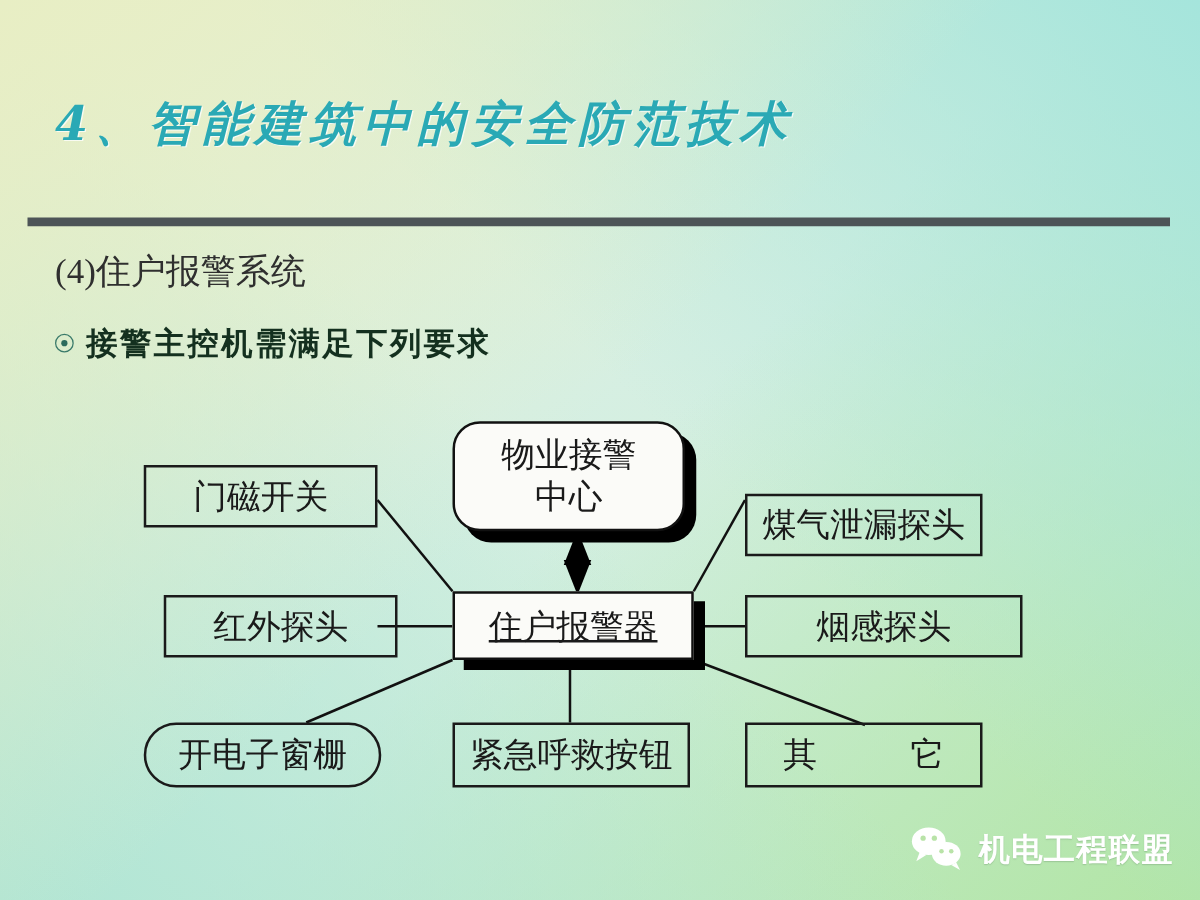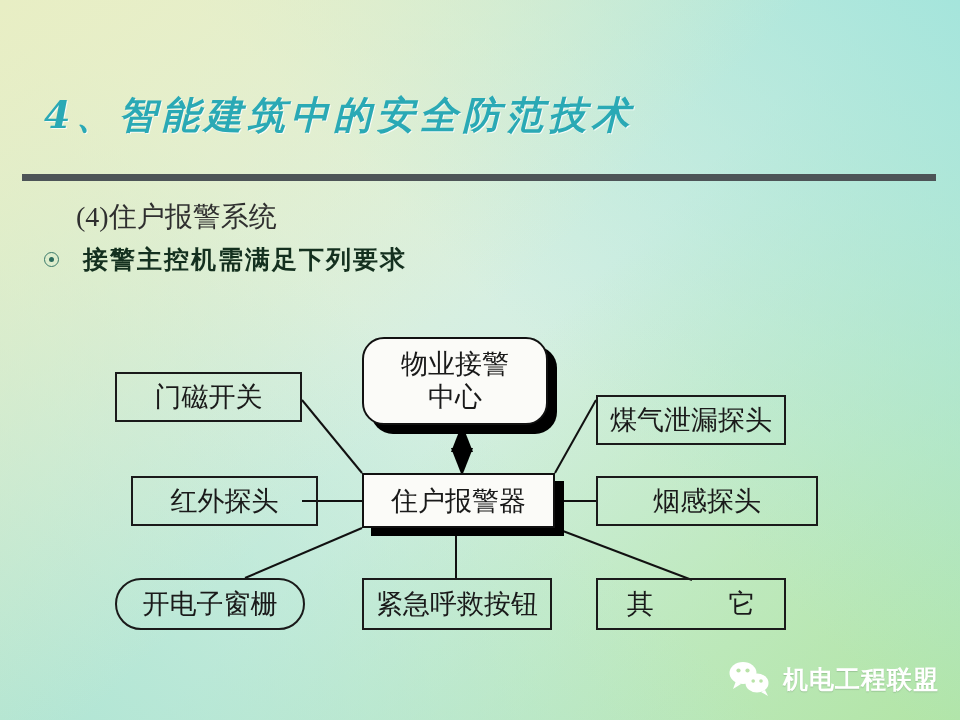--- a/index.html
+++ b/index.html
@@ -22,21 +22,21 @@
       linear-gradient(45deg,  rgba(176,229,212,1) 0%, rgba(206,238,226,0.0) 46%),
       linear-gradient(315deg, rgba(178,229,166,1) 0%, rgba(208,238,202,0.0) 48%),
       linear-gradient(160deg, #e4f0d4 0%, #d6efe2 45%, #cfeede 70%, #c9ecd2 100%);
     overflow: hidden;
   }
 
   
   #title {
     position: absolute;
     left: 44px;
-    top: 90px;
+    top: 74px;
     font-family: "DejaVu Serif", "Liberation Serif", serif;
     font-style: italic;
     font-weight: bold;
     font-size: 38px;
     letter-spacing: 5px;
     color: #2aa9b5;
     text-shadow: 1px 1px 0 rgba(255,255,255,0.75);
     white-space: nowrap;
   }
   #rule {
@@ -49,29 +49,28 @@
   }
 
   
   #subtitle {
     position: absolute;
     left: 44px;
     top: 198px;
     font-size: 28px;
     color: #2f2f2f;
     white-space: nowrap;
-    margin-left: 32px;
   }
   #bullet-line {
     position: absolute;
     left: 44px;
-    top: 243px;
+    top: 258px;
     display: flex;
     align-items: center;
-    gap: 24px;
+    gap: 10px;
     white-space: nowrap;
   }
   .bullet-dot {
     width: 13px;
     height: 13px;
     border: 1.5px solid #3a7a6a;
     border-radius: 50%;
     position: relative;
     flex: none;
   }
@@ -118,20 +117,21 @@
     white-space: nowrap;
   }
   .plain-box {
     border: 2px solid #1a1a1a;
     background: transparent;
   }
   .shadow-box {
     border: 2px solid #111;
     background: #fbfbf8;
     box-shadow: 9px 8px 0 0 #000;
+    text-decoration: underline;
   }
   .rounded-box {
     border: 2.5px solid #111;
     background: #fbfbf8;
     border-radius: 22px;
     box-shadow: 9px 9px 0 0 #000;
     flex-direction: column;
     line-height: 1.22;
   }
   .rounded-box .ln { display: block; }

